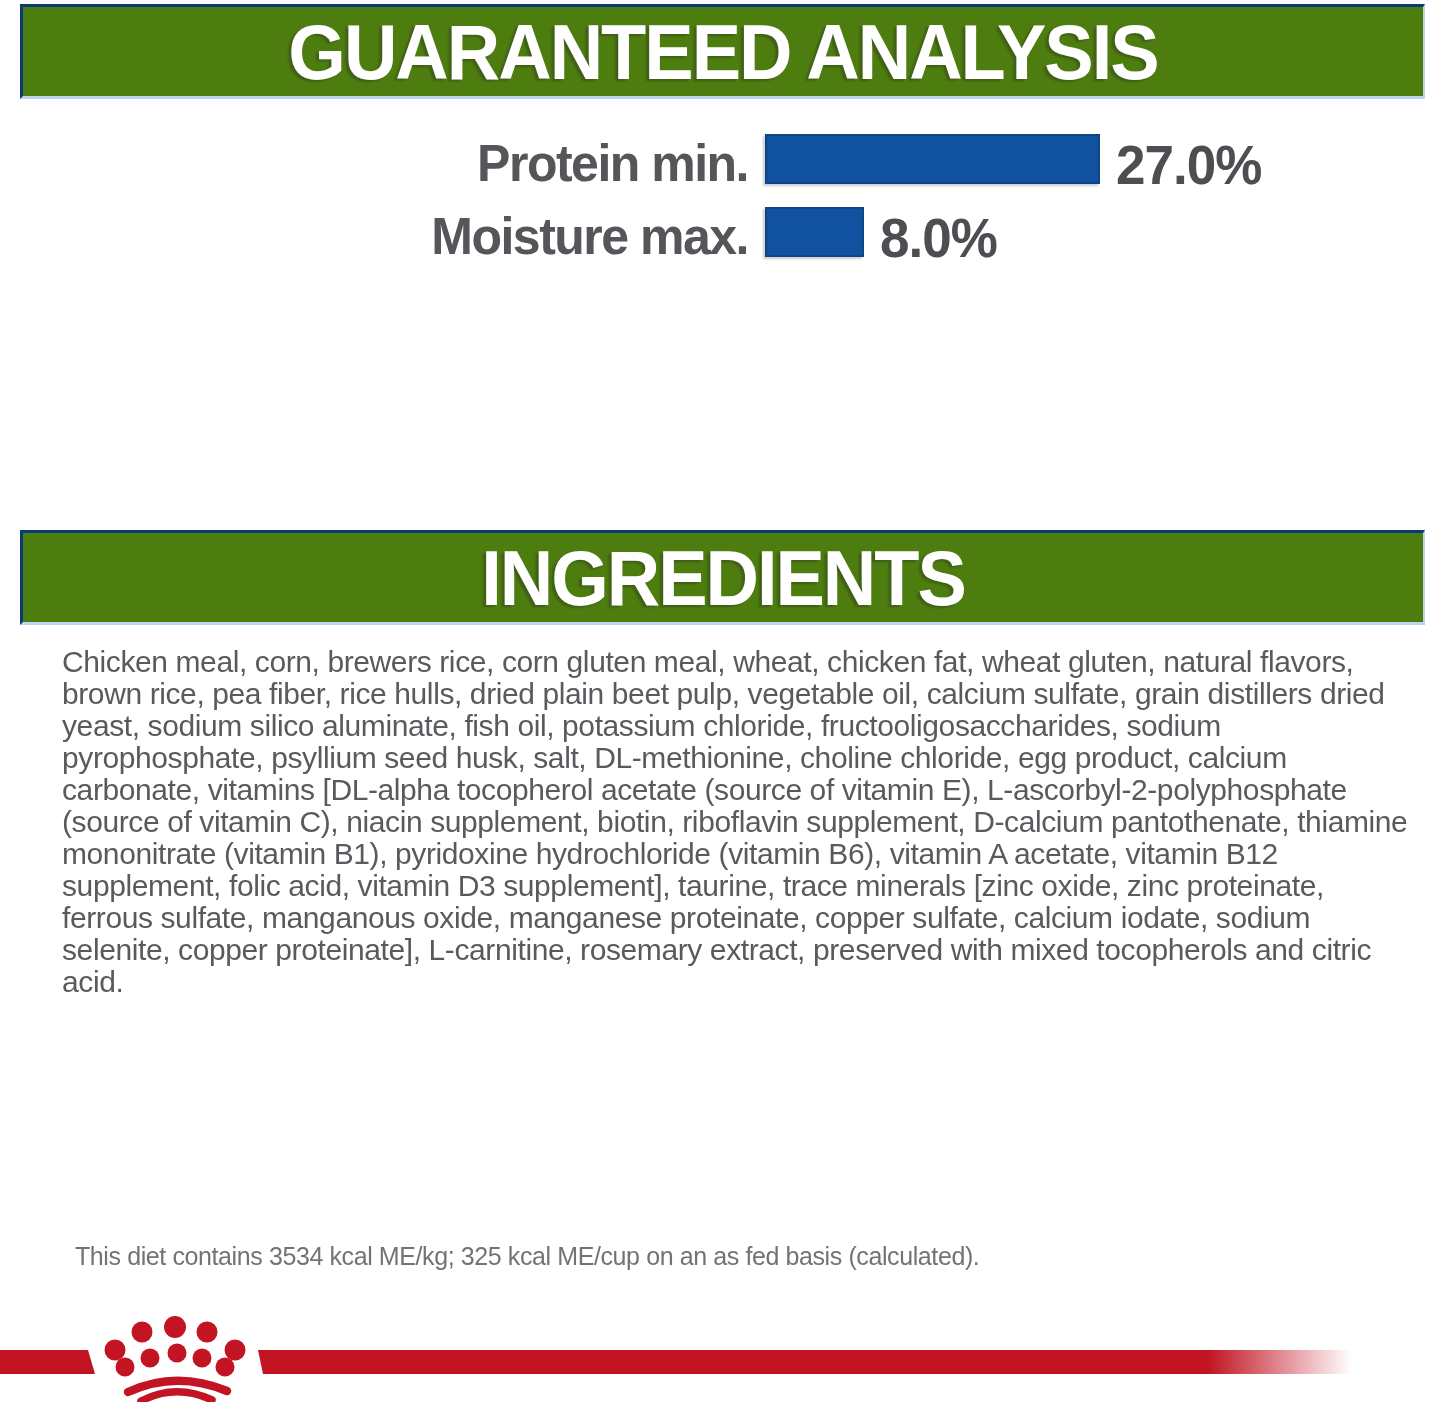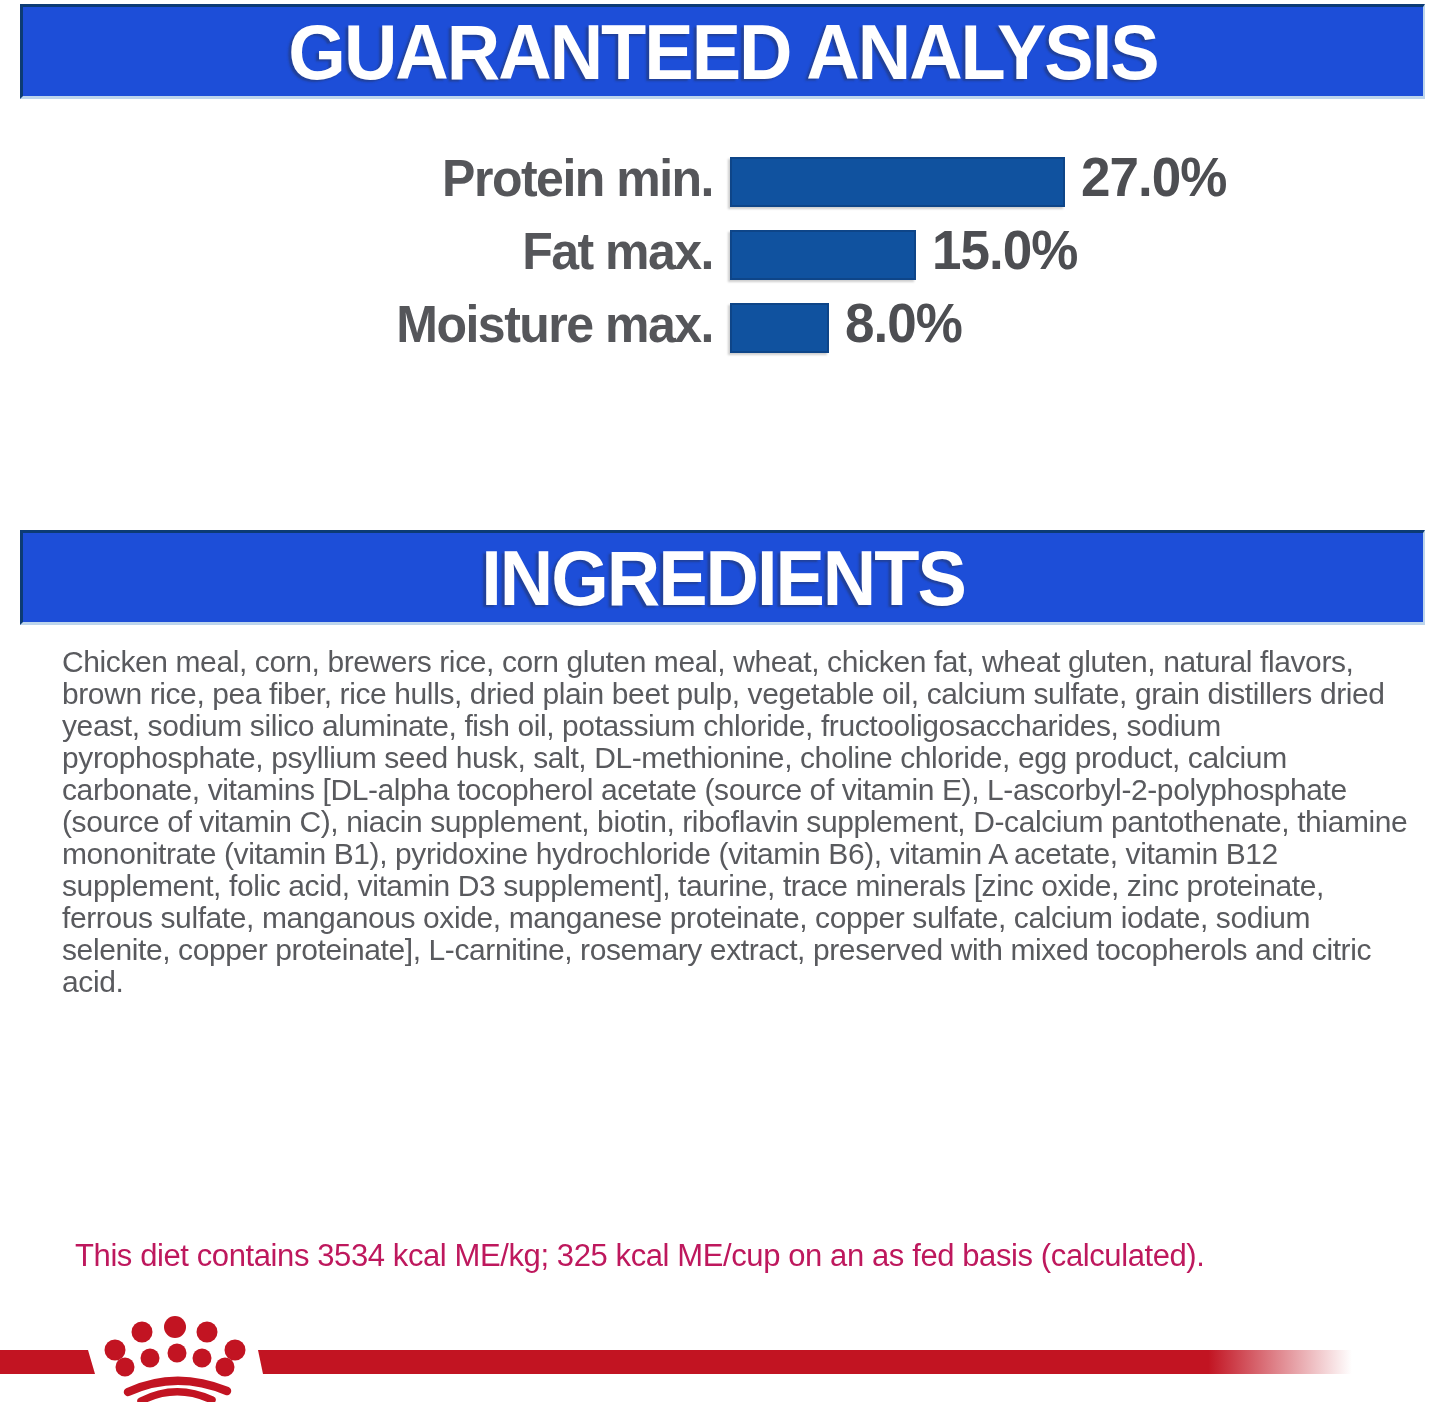--- a/index.html
+++ b/index.html
@@ -4,35 +4,35 @@
 <style>
   * { margin:0; padding:0; box-sizing:border-box; }
   html,body { background:#ffffff; }
   .page {
     position:relative; width:1445px; height:1402px; overflow:hidden;
     background:#ffffff; font-family:"Liberation Sans", sans-serif;
   }
   
   .band {
     position:absolute; left:20px; width:1405px; height:95px;
-    background:#1d4ed8;
+    background:#4d7c0f;
     border-top:3px solid #0c3b74; border-left:3px solid #0c3b74;
     border-bottom:3px solid #bdd5ec; border-right:2px solid #bdd5ec;
     display:flex; align-items:center; justify-content:center;
     z-index:3;
   }
   .band-title {
     color:#ffffff; font-weight:bold; font-size:74px; letter-spacing:-2px;
     transform:scaleY(1.06);
     text-shadow:-3px 2px 2px rgba(40,40,40,0.35);
     white-space:nowrap;
   }
   
   .ga-chart { position:absolute; left:0; top:134px; width:1445px; z-index:1; }
-  .ga-row { display:flex; align-items:flex-end; height:73px; }
+  .ga-row { display:flex; align-items:flex-start; height:73px;padding-left:35px; }
   .ga-label {
     flex:0 0 713px; text-align:right; color:#55565a; font-size:50px;
     font-weight:bold; letter-spacing:-1.5px; transform:scaleY(1.04);
     white-space:nowrap;
   }
   .ga-bar {
     height:50px; margin-left:17px; background:#10529f;
     border:2px solid rgba(12,59,116,0.55);
     box-shadow:-2px 2px 2px rgba(60,60,60,0.25);
   }
@@ -41,21 +41,21 @@
     letter-spacing:-1px; transform:scaleY(1.04); white-space:nowrap;
   }
   
   .ingredients-text {
     position:absolute; left:62px; top:646px; width:1348px;
     color:#595a5e; font-size:30px; line-height:32px; letter-spacing:-0.4px;
     z-index:1; text-align:left;
   }
   .calorie-text {
     position:absolute; left:75px; top:1236px; width:1340px;
-    color:#be185d; font-size:31px; line-height:40px; letter-spacing:-0.4px;
+    color:#737373; font-size:25px; line-height:40px; letter-spacing:-0.4px;
     z-index:1; white-space:nowrap;
   }
   
   .stripe { position:absolute; top:1350px; height:24px; background:#c21422; z-index:2; }
   .stripe-left {
     left:0; width:95px;
     clip-path:polygon(0 0, calc(100% - 7px) 0, 100% 100%, 0 100%);
   }
   .stripe-right {
     left:258px; width:1105px;
@@ -71,25 +71,20 @@
 
   <div class="band" style="top:4px">
     <span class="band-title">GUARANTEED ANALYSIS</span>
   </div>
 
   <div class="ga-chart">
     <div class="ga-row">
       <span class="ga-label">Protein min.</span>
       <span class="ga-bar" style="width: 335px;"></span>
       <span class="ga-value">27.0%</span>
-    </div>
-    <div class="ga-row">
-      <span class="ga-label">Fat max.</span>
-      <span class="ga-bar" style="width: 186px;"></span>
-      <span class="ga-value">15.0%</span>
     </div>
     <div class="ga-row">
       <span class="ga-label">Moisture max.</span>
       <span class="ga-bar" style="width: 99px;"></span>
       <span class="ga-value">8.0%</span>
     </div>
   </div>
 
   <div class="band" style="top:530px">
     <span class="band-title">INGREDIENTS</span>

